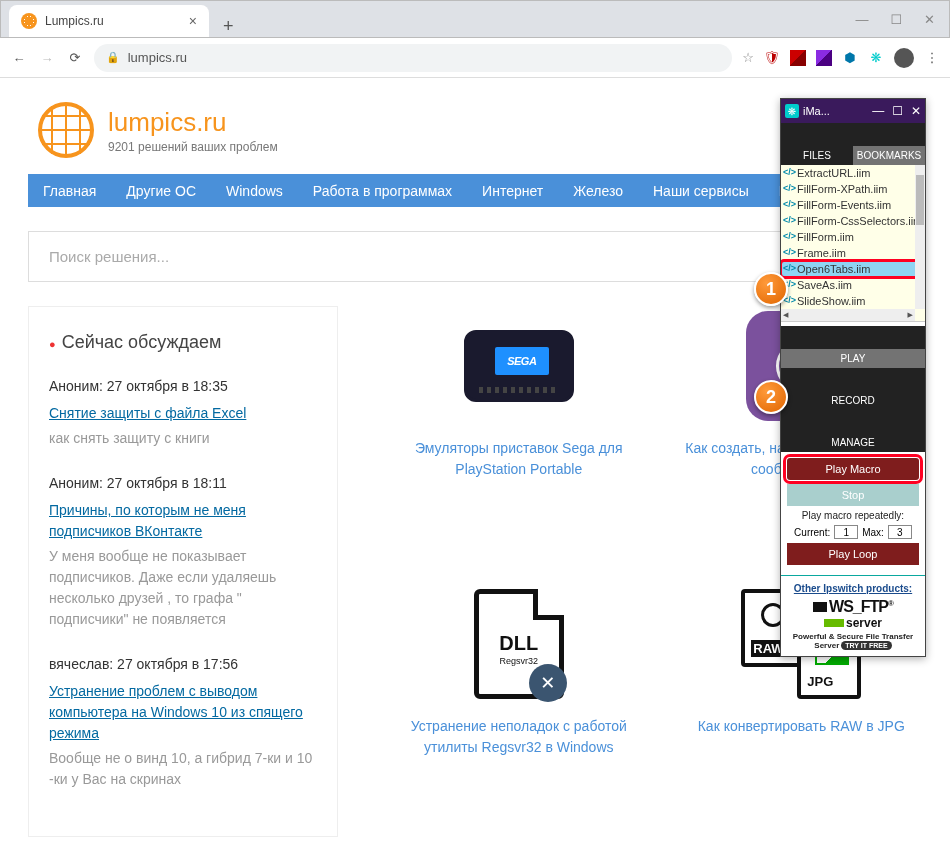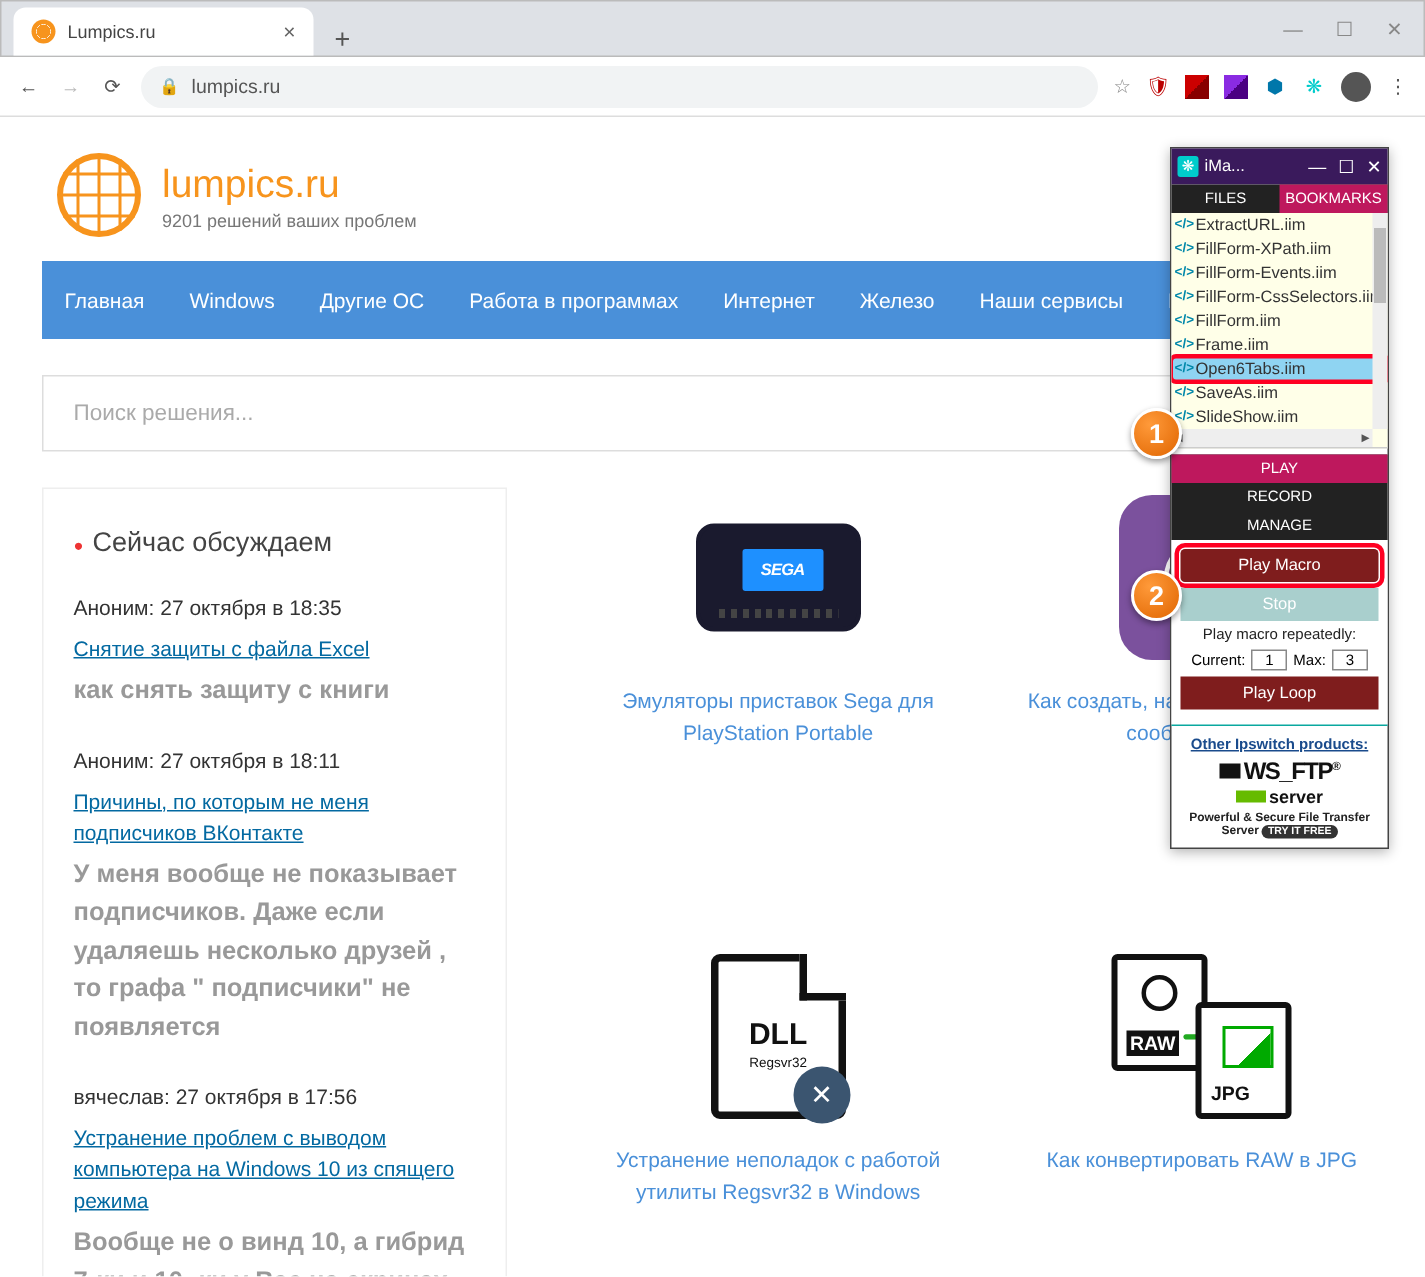--- a/index.html
+++ b/index.html
@@ -24,31 +24,31 @@
 
 
 .page { padding:8px 28px 0 28px; background:#fff; height:calc(100% - 78px); overflow:hidden; }
 .header { display:flex; align-items:center; gap:14px; padding:16px 10px; }
 .logo { width:56px; height:56px; border-radius:50%; border:4px solid #f7941d; position:relative; background:#fff; }
 .logo::before,.logo::after { content:""; position:absolute; background:#f7941d; }
 .logo::before { width:2px; height:100%; left:50%; transform:translateX(-50%); box-shadow:-14px 0 0 #f7941d,14px 0 0 #f7941d; }
 .logo::after { width:100%; height:2px; top:50%; transform:translateY(-50%); box-shadow:0 -14px 0 #f7941d,0 14px 0 #f7941d; }
 .site-title { font-size:26px; color:#f7941d; font-weight:400; }
 .site-sub { font-size:12px; color:#777; margin-top:2px; }
-.navbar { background:#4a90d9; display:flex; padding:0; height:52px; align-items:stretch; font-size:14px; }
+.navbar { background:#4a90d9; display:flex; padding:0; height:33px; align-items:stretch; font-size:14px; }
 .navbar a { color:#fff; padding:0 15px; display:flex; align-items:center; text-decoration:none; cursor:pointer; }
 .search-wrap { border:1px solid #ddd; margin-top:24px; padding:16px 20px; font-size:15px; color:#aaa; }
 .content { display:flex; gap:60px; margin-top:24px; }
 .sidebar { width:310px; border:1px solid #eee; padding:22px 20px; font-size:14px; line-height:1.5; }
 .sb-title { font-size:18px; color:#444; margin-bottom:20px; }
 .red-dot { color:#e33; font-size:11px; margin-right:6px; }
 .comment { margin-bottom:24px; }
 .comment .meta { color:#333; margin-bottom:6px; font-size:14px; }
 .comment a { color:#0369a1; text-decoration:underline; }
-.comment .body { color:#999; font-size:17px; margin-top:4px;font-weight:bold; }
+.comment .body { color:#999; font-size:14px; margin-top:4px; }
 .cards { flex:1; display:grid; grid-template-columns:1fr 1fr; gap:24px 41px; }
 .card { text-align:center; font-size:14px; }
 .card a { color:#4a90d9; text-decoration:none; display:block; line-height:1.5; }
 .card-img { height:120px; display:flex; align-items:center; justify-content:center; margin-bottom:12px; }
 
 
 .sega { width:110px; height:72px; border:3px solid #1a1a2e; border-radius:12px; position:relative; background:#1a1a2e; }
 .sega::before { content:"SEGA"; position:absolute; top:14px; left:28px; width:54px; height:28px; background:#1e90ff; color:#fff; font-size:11px; font-weight:bold; display:flex; align-items:center; justify-content:center; border-radius:2px; letter-spacing:-0.5px; font-style:italic; }
 .sega::after { content:""; position:absolute; bottom:6px; left:50%; transform:translateX(-50%); width:80px; height:6px; background:repeating-linear-gradient(90deg,#444 0 4px,#1a1a2e 4px 8px); }
 .viber { width:110px; height:110px; border-radius:22px; background:#7b519d; position:relative; display:flex; align-items:center; justify-content:center; }
@@ -69,22 +69,22 @@
 .raw-aperture { position:absolute; top:10px; left:50%; transform:translateX(-50%); width:24px; height:24px; border:3px solid #111; border-radius:50%; }
 .raw-img { position:absolute; top:12px; left:14px; width:34px; height:28px; border:2px solid #0a0; background:linear-gradient(135deg,#fff 60%,#0a0 60%); }
 .raw-arrow { position:absolute; top:38px; left:46px; color:#2a2; font-size:28px; }
 
 
 .imacros { position:absolute; top:98px; right:24px; width:146px; background:#fff; border:1px solid #444; box-shadow:0 2px 8px rgba(0,0,0,0.3); font-size:11px; z-index:100; }
 .im-title { background:#3a1a5c; color:#fff; height:24px; display:flex; align-items:center; padding:0 4px; gap:4px; font-size:11px; }
 .im-title-icon { width:14px; height:14px; background:#0cc; border-radius:2px; display:flex; align-items:center; justify-content:center; font-size:10px; }
 .im-win { margin-left:auto; display:flex; gap:8px; font-size:12px; cursor:pointer; }
 .im-tabs { display:flex; background:#222; color:#fff; font-size:10px; }
-.im-tab { flex:1; text-align:center; padding:4px 0; cursor:pointer; }
-.im-tab.active { background:#be185d; }
+.im-tab { flex:1; text-align:center; padding:4px 0; cursor:pointer;margin-top:23px; }
+.im-tab.active { background:#737373; }
 .im-files { background:#ffffe8; max-height:170px; overflow:hidden; border-bottom:1px solid #ccc; position:relative; padding-bottom:12px; }
 .im-file { padding:2px 4px 2px 16px; position:relative; color:#333; cursor:pointer; white-space:nowrap; overflow:hidden; text-overflow:clip; }
 .im-file::before { content:"</>"; position:absolute; left:2px; top:2px; color:#08a; font-size:9px; font-weight:bold; }
 .im-file.selected { background:#8fd4f2; }
 .im-file.highlight { outline:3px solid #f02; outline-offset:-1px; border-radius:3px; }
 .im-scroll-v { position:absolute; right:0; top:0; width:10px; height:calc(100% - 12px); background:#eee; }
 .im-scroll-v::before { content:""; position:absolute; top:10px; left:1px; width:8px; height:50px; background:#bbb; }
 .im-scroll-h { position:absolute; bottom:0; left:0; right:10px; height:12px; background:#eee; display:flex; align-items:center; }
 .im-scroll-h::before { content:"◀"; font-size:7px; padding:0 2px; color:#555; }
 .im-scroll-h::after { content:"▶"; font-size:7px; padding:0 2px; color:#555; margin-left:auto; }
@@ -153,22 +153,22 @@
 <div class="page">
   <div class="header">
     <div class="logo"></div>
     <div>
       <div class="site-title">lumpics.ru</div>
       <div class="site-sub">9201 решений ваших проблем</div>
     </div>
   </div>
   <div class="navbar">
     <a>Главная</a>
+    <a>Другие ОС</a>
     <a>Windows</a>
-    <a>Другие ОС</a>
     <a>Работа в программах</a>
     <a>Интернет</a>
     <a>Железо</a>
     <a>Наши сервисы</a>
     <a>Поиск G</a>
   </div>
   <div class="search-wrap">
     <span>Поиск решения...</span>
   </div>
   <div class="content">

